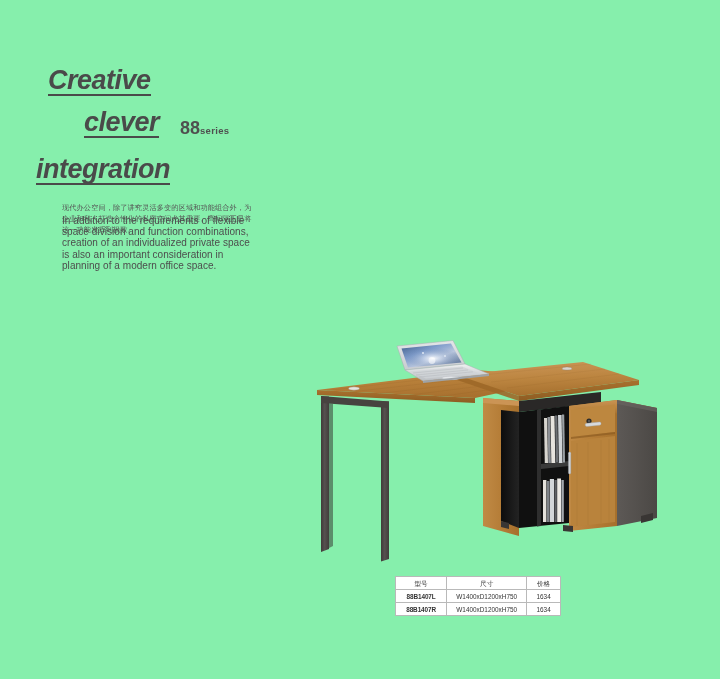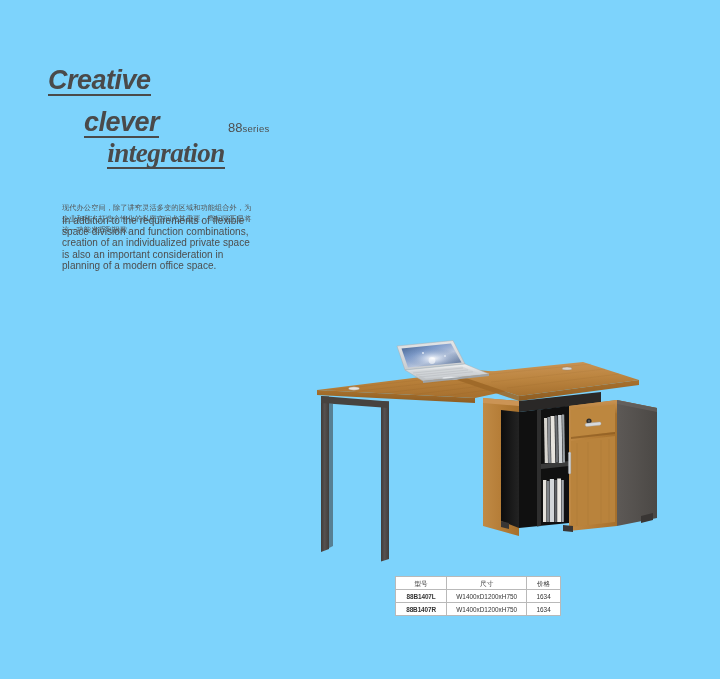--- a/index.html
+++ b/index.html
@@ -2,46 +2,46 @@
 <html><head>
 <meta charset="utf-8">
 <style>
   html,body{margin:0;padding:0;background:#ffffff;}
   body{
     width:720px;height:679px;position:relative;overflow:hidden;
     background:#ffffff;
     font-family:"Liberation Sans","DejaVu Sans",sans-serif;
     -webkit-font-smoothing:antialiased;
   }
-  .page{position:absolute;inset:0;background:#7dd3fc;}
+  .page{position:absolute;inset:0;background:#86efac;}
 
   
   .headline{
     position:absolute; left:36px; top:68px; width:260px;
   }
   .hl-line{
     font-style:italic; font-weight:bold; color:#4a4a4a;
     font-size:27px; line-height:25px; letter-spacing:-0.5px;
     display:block; white-space:nowrap;
   }
   .hl-inner{
     display:inline-block;
     border-bottom:2px solid #4a4a4a;
     padding-bottom:1px;
   }
   .hl-1{text-align:left; padding-left:12px;}
   .hl-2{text-align:left; padding-left:48px; margin-top:14px;}
-  .hl-3{text-align:center; padding-left:0px; margin-top:3px;font-family:Liberation Serif, serif;}
+  .hl-3{text-align:left; padding-left:0px; margin-top:19px;}
 
   .series{
     position:absolute; left:180px; top:118px;
     color:#4f4f4f; white-space:nowrap;
   }
-  .series .num{font-size:13px;font-weight:normal;letter-spacing:0px;margin-left:48px;}
-  .series .word{font-size:9.5px;font-weight:normal;letter-spacing:0.3px;}
+  .series .num{font-size:18px;font-weight:bold;letter-spacing:0px;}
+  .series .word{font-size:9.5px;font-weight:bold;letter-spacing:0.3px;}
 
   
   .copy-cn{
     position:absolute; left:62px; top:174px; width:190px;
     font-size:7.2px; line-height:11.2px; color:#555;
     font-family:"DejaVu Sans","Liberation Sans",sans-serif;
     letter-spacing:0.1px;
     margin-top:28px;
   }
   .copy-en{

